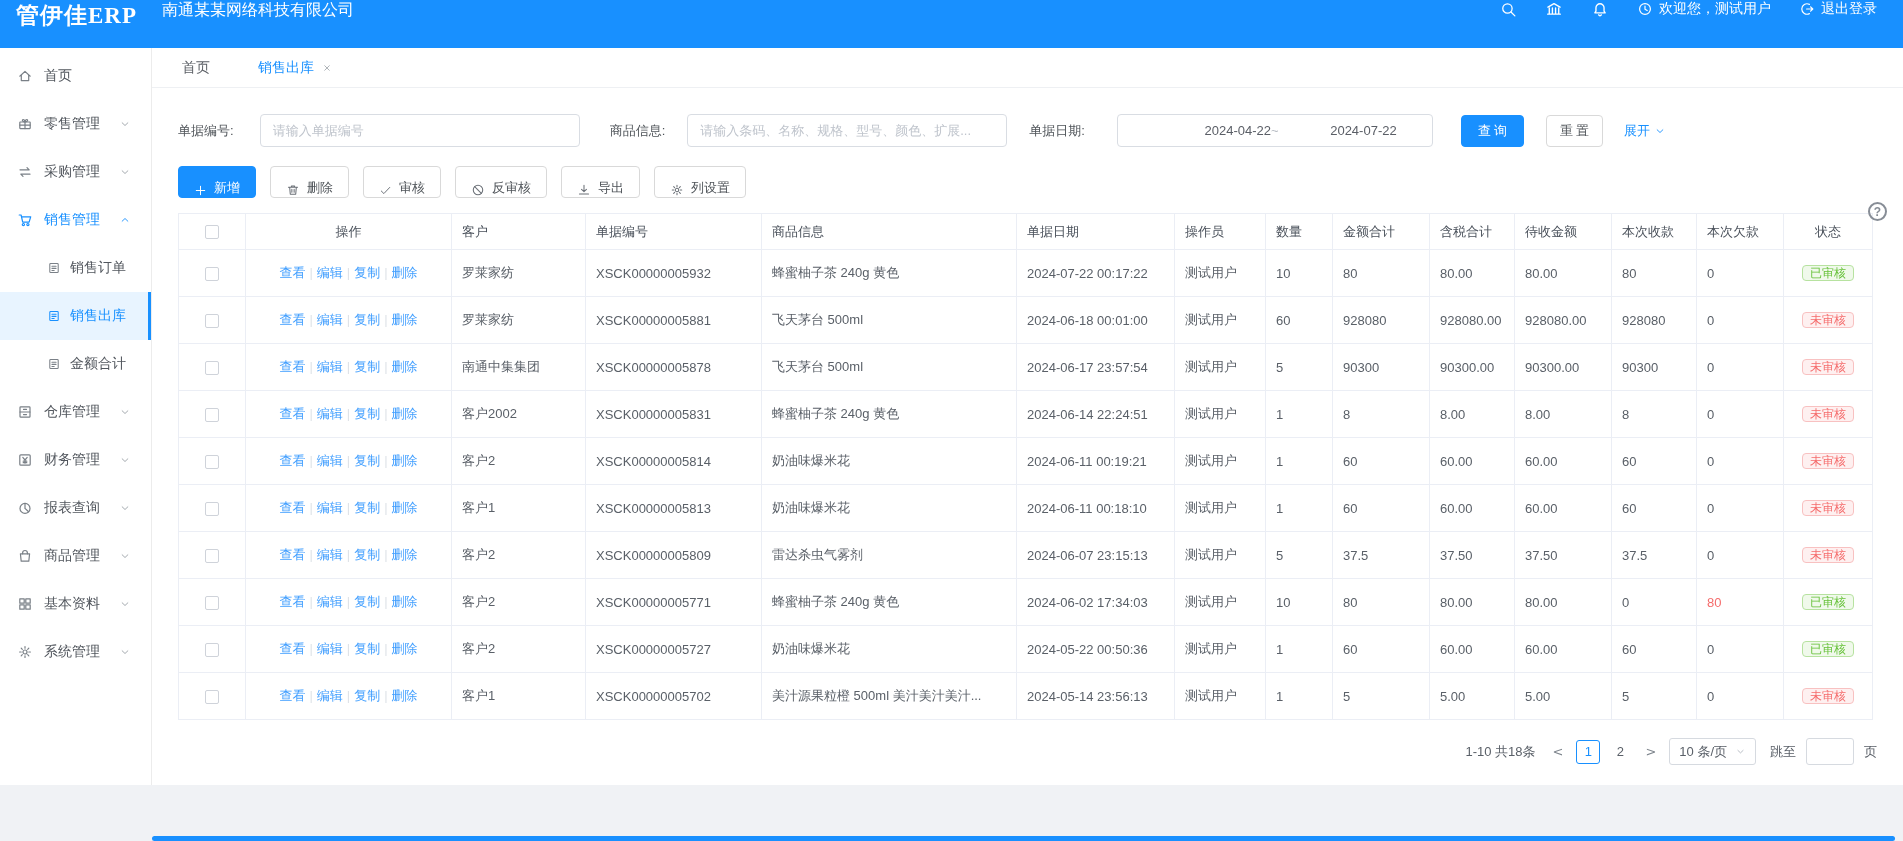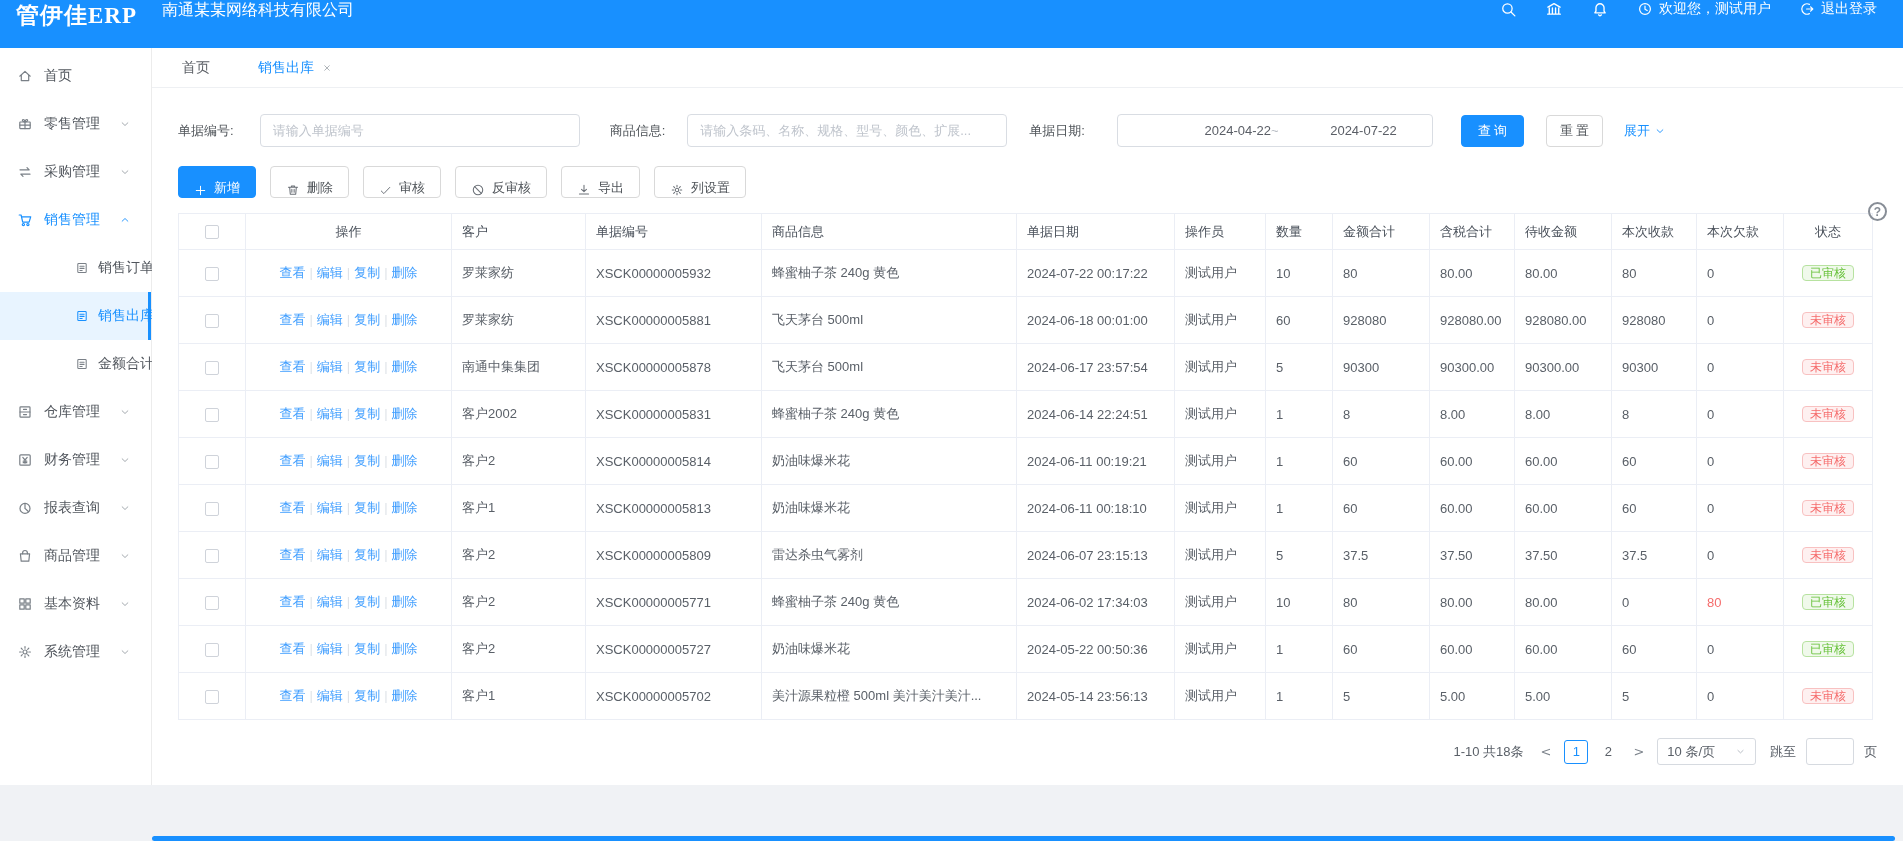--- a/index.html
+++ b/index.html
@@ -17,21 +17,21 @@
   .icn svg { display:block; }
 
   
   .layout { display:flex; height:737px; background:#fff; }
   .sidebar { width:152px; background:#fff; border-right:1px solid #ececec; padding-top:4px; flex:none; }
   .side-item { height:48px; display:flex; align-items:center; padding-left:17px; font-size:14px; color:#51565d; cursor:pointer; position:relative; white-space:nowrap; }
   .side-item .icn { margin-right:11px; color:#7a8087; }
   .side-item .chev { position:absolute; right:20px; color:#9aa0a6; margin:0; }
   .side-item.parent-active { color:#1890ff; }
   .side-item.parent-active .icn { color:#1890ff; }
-  .side-item.sub { padding-left:75px; }
+  .side-item.sub { padding-left:47px; }
   .side-item.sub .icn { margin-right:9px; }
   .side-item.selected { background:#e8f4ff; color:#1890ff; border-right:3px solid #1890ff; }
   .side-item.selected .icn { color:#1890ff; }
 
   .main { flex:1; position:relative; background:#fff; }
 
   
   .tabbar { height:40px; display:flex; align-items:center; padding-left:30px; border-bottom:1px solid #eef0f3; gap:48px; }
   .tab { font-size:14px; color:#5c6066; cursor:pointer; display:flex; align-items:center; gap:8px; }
   .tab.active { color:#1890ff; }
@@ -71,21 +71,21 @@
   .badge.approved { color:#67c23a; background:#f0f9eb; border-color:#b7e2a0; }
   .badge.pending { color:#f56c6c; background:#fef0f0; border-color:#f8c1c1; }
   .danger { color:#f56c6c; }
 
   
   .pagination { margin-top:18px; display:flex; justify-content:flex-end; align-items:center; font-size:13px; color:#5a6068; gap:10px; }
   .pg-total { margin-right:4px; }
   .pg-arrow { color:#7d848c; padding:0 3px; cursor:pointer; font-family:"DejaVu Sans",sans-serif; }
   .pg-num { min-width:24px; height:24px; display:inline-flex; align-items:center; justify-content:center; border-radius:3px; cursor:pointer; }
   .pg-num.active { border:1px solid #1890ff; color:#1890ff; }
-  .pg-size { height:27px; border:1px solid #d6dae0; border-radius:3px; display:flex; align-items:center; padding:0 9px; gap:20px; color:#5a6068; cursor:pointer; }
+  .pg-size { height:27px; border:1px solid #d6dae0; border-radius:3px; display:flex; align-items:center; padding:0 9px; gap:8px; color:#5a6068; cursor:pointer; }
   .pg-size .icn { color:#aab0b8; }
   .pg-jump-label { margin-left:4px; }
   .pg-jump-input { width:48px; height:27px; border:1px solid #d6dae0; border-radius:3px; outline:none; }
 
   .bottom-bar { position:absolute; left:152px; right:8px; bottom:0; height:5px; background:#1890ff; border-radius:3px; }
 </style>
 </head>
 <body>
 
 <div class="app">

